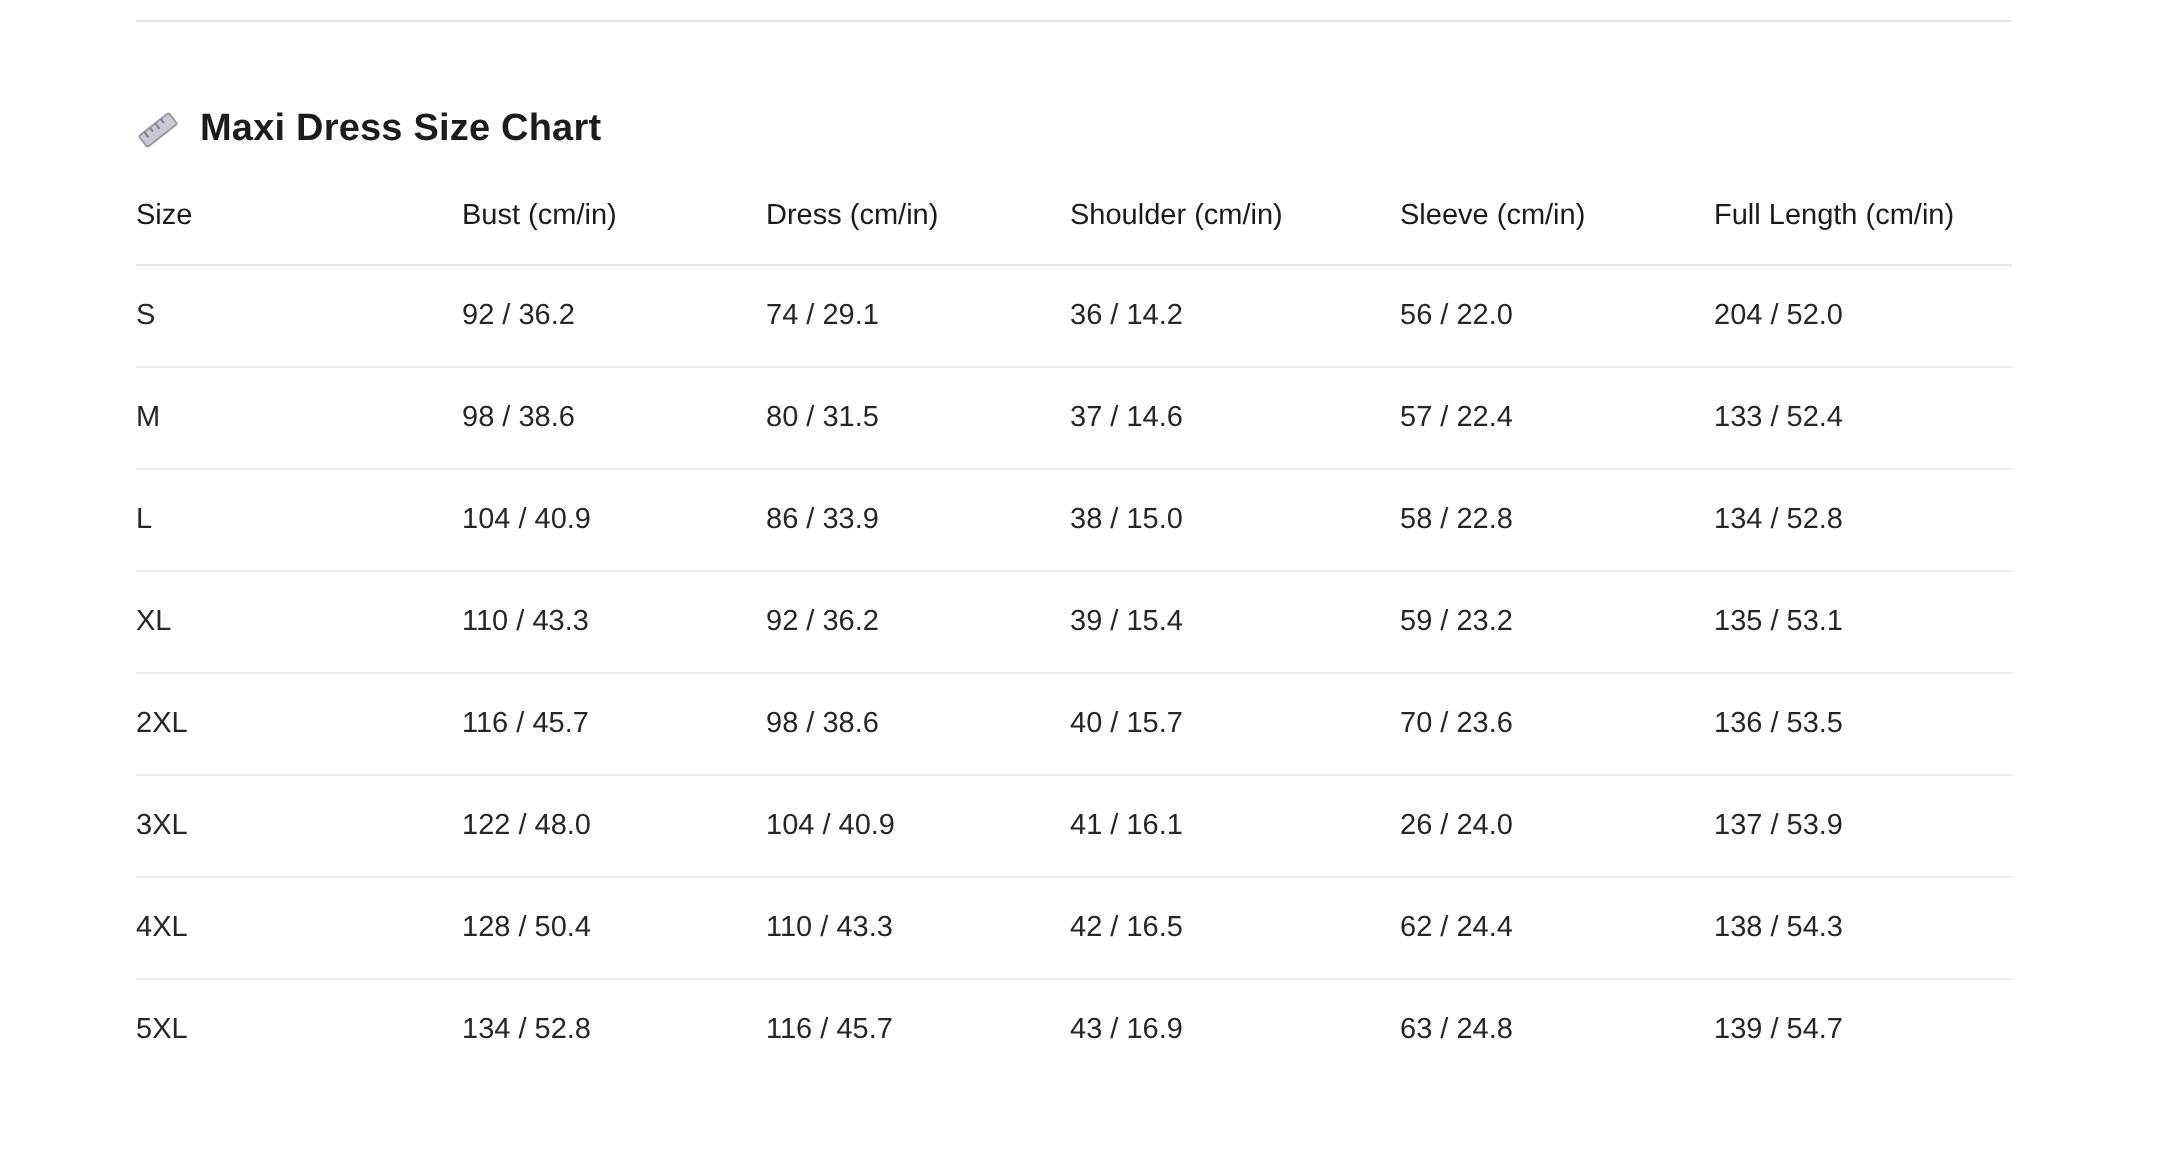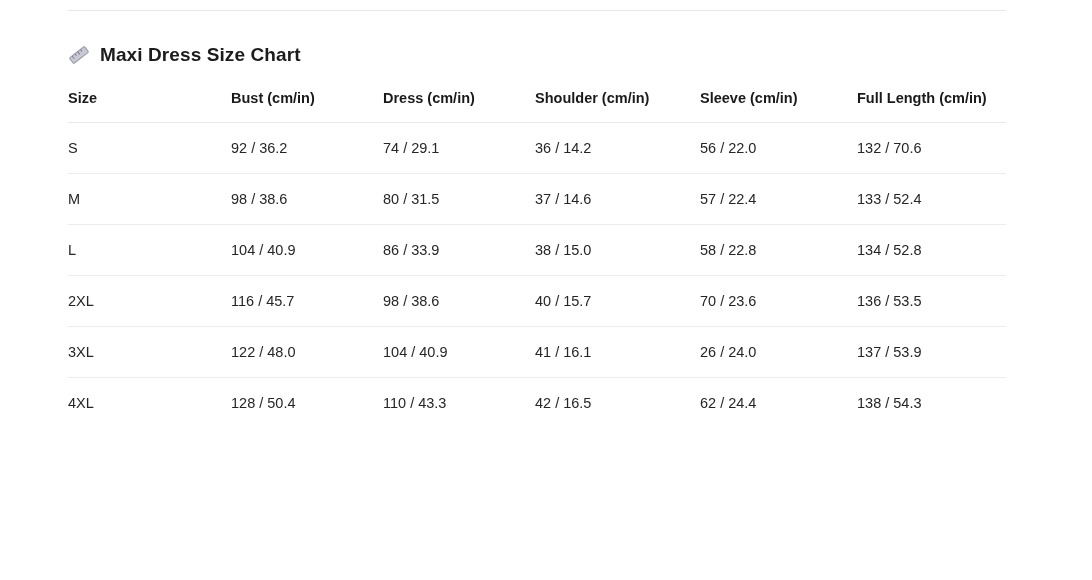--- a/index.html
+++ b/index.html
@@ -23,21 +23,21 @@
   .top-rule {
     position: absolute;
     top: 10px;
     left: 68px;
     width: 938px;
     height: 1px;
     background: #e6e6e6;
   }
   .content {
     position: absolute;
-    top: 42px;
+    top: 52px;
     left: 68px;
     width: 938px;
   }
   .chart-title {
     display: flex;
     align-items: center;
     gap: 10px;
     font-size: 19px;
     font-weight: bold;
     color: #1c1c1c;
@@ -52,21 +52,21 @@
     flex: 0 0 22px;
   }
   table.size-table {
     border-collapse: collapse;
     width: 938px;
     table-layout: fixed;
   }
   table.size-table th {
     text-align: left;
     font-size: 14.5px;
-    font-weight: bold;
+    font-weight: normal;
     color: #1a1a1a;
     padding: 0 0 16px 0;
     vertical-align: bottom;
     border-bottom: 1px solid #e8e8e8;
   }
   table.size-table td {
     text-align: left;
     font-size: 14.5px;
     font-weight: normal;
     color: #262626;
@@ -127,39 +127,47 @@
           <th>Full Length (cm/in)</th>
         </tr>
       </thead>
       <tbody>
         <tr>
           <td>S</td>
           <td>92 / 36.2</td>
           <td>74 / 29.1</td>
           <td>36 / 14.2</td>
           <td>56 / 22.0</td>
-          <td>132 / 70.6</td>
+          <td>204 / 52.0</td>
         </tr>
         <tr>
           <td>M</td>
           <td>98 / 38.6</td>
           <td>80 / 31.5</td>
           <td>37 / 14.6</td>
           <td>57 / 22.4</td>
           <td>133 / 52.4</td>
         </tr>
         <tr>
           <td>L</td>
           <td>104 / 40.9</td>
           <td>86 / 33.9</td>
           <td>38 / 15.0</td>
           <td>58 / 22.8</td>
           <td>134 / 52.8</td>
         </tr>
         <tr>
+          <td>XL</td>
+          <td>110 / 43.3</td>
+          <td>92 / 36.2</td>
+          <td>39 / 15.4</td>
+          <td>59 / 23.2</td>
+          <td>135 / 53.1</td>
+        </tr>
+        <tr>
           <td>2XL</td>
           <td>116 / 45.7</td>
           <td>98 / 38.6</td>
           <td>40 / 15.7</td>
           <td>70 / 23.6</td>
           <td>136 / 53.5</td>
         </tr>
         <tr>
           <td>3XL</td>
           <td>122 / 48.0</td>
@@ -169,17 +177,25 @@
           <td>137 / 53.9</td>
         </tr>
         <tr>
           <td>4XL</td>
           <td>128 / 50.4</td>
           <td>110 / 43.3</td>
           <td>42 / 16.5</td>
           <td>62 / 24.4</td>
           <td>138 / 54.3</td>
         </tr>
+        <tr>
+          <td>5XL</td>
+          <td>134 / 52.8</td>
+          <td>116 / 45.7</td>
+          <td>43 / 16.9</td>
+          <td>63 / 24.8</td>
+          <td>139 / 54.7</td>
+        </tr>
       </tbody>
     </table>
 
   </div>
 </div>
 
 </body></html>

